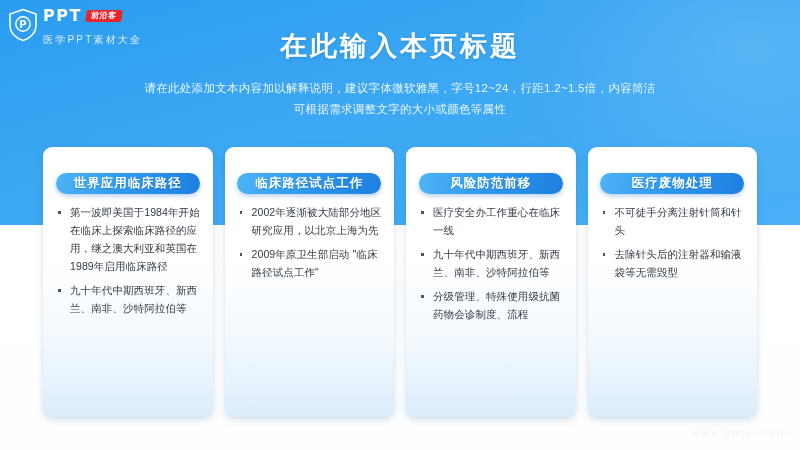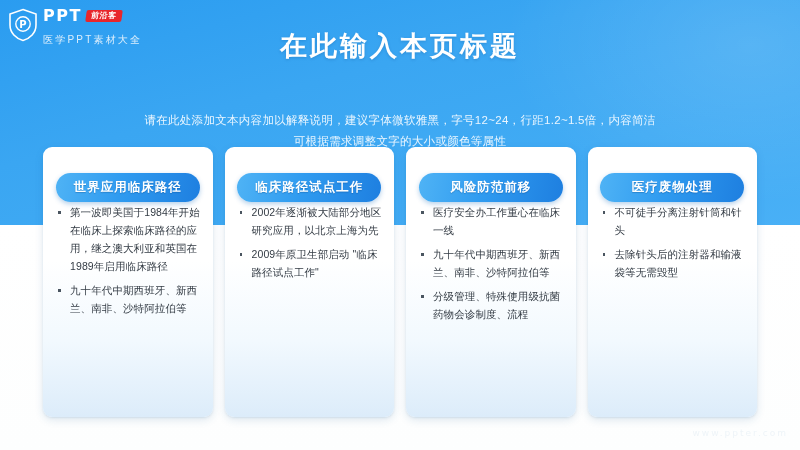--- a/index.html
+++ b/index.html
@@ -103,21 +103,20 @@
   }
   .subtitle {
     position: absolute;
     left: 0; top: 78px;
     width: 800px;
     text-align: center;
     font-size: 11.5px;
     color: #eaf6ff;
     line-height: 1.85;
     letter-spacing: 0.3px;
-    margin-top: 32px;
   }
   .subtitle span { display: block; }
 
   
   .cards {
     position: absolute;
     left: 43px; top: 147px;
     width: 714px; height: 270px;
     display: flex;
     gap: 12px;
@@ -130,21 +129,21 @@
     box-shadow: 0 3px 9px rgba(28,90,150,0.14), 0 1px 2px rgba(28,90,150,0.10);
     padding: 28px 11px 12px 11px;
     overflow: hidden;
   }
   .pill {
     position: absolute;
     left: 50%;
     top: 26px;
     transform: translateX(-50%);
     width: 144px;
-    height: 29px;
+    height: 21px;
     border-radius: 15px;
     background: linear-gradient(100deg, #4fb3f5 0%, #2f9bf0 45%, #1e7fe0 100%);
     box-shadow: 0 2px 5px rgba(25,110,190,0.32);
     display: flex;
     align-items: center;
     justify-content: center;
   }
   .pill-label {
     font-size: 12.5px;
     font-weight: bold;

